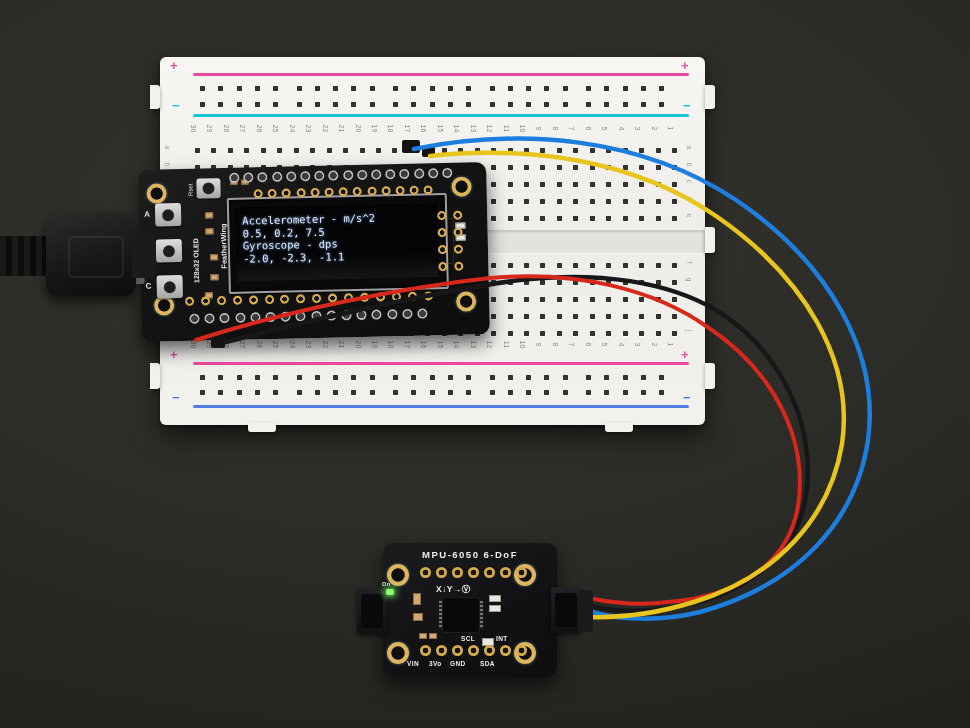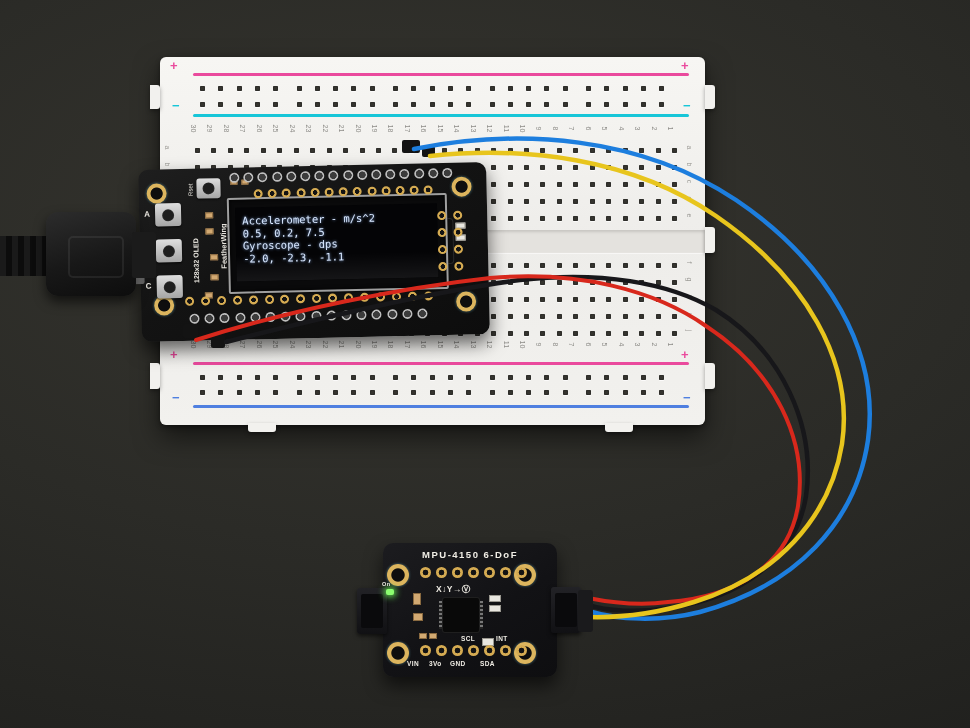--- a/index.html
+++ b/index.html
@@ -702,21 +702,21 @@
       <div class="donut" style="left: 314px; top: 99px; width: 9px; height: 9px;"></div>
     </div>
 
   <div id="usb-cable"></div>
   <div id="usb-body">
       <div id="usb-emboss"></div>
     </div>
   <div id="usb-neck"></div>
 
   <div class="pcb" id="mpu">
-    <div id="mpu-title">MPU-4150 6-DoF</div>
+    <div id="mpu-title">MPU-6050 6-DoF</div>
     <div class="mount" style="left:4px;top:21px;width:22px;height:22px;"></div>
     <div class="mount" style="left:131px;top:21px;width:22px;height:22px;"></div>
     <div class="mount" style="left:4px;top:99px;width:22px;height:22px;"></div>
     <div class="mount" style="left:131px;top:99px;width:22px;height:22px;"></div>
 
     <span class="mpu-lab" id="mpu-axis" style="left:53px;top:41px;font-size:8.5px;">X↓Y→Ⓥ</span>
 
     <div id="mpu-chip"></div>
     <div class="smd" style="left:30px;top:50px;width:8px;height:12px;"></div>
     <div class="smd" style="left:30px;top:70px;width:10px;height:8px;"></div>

